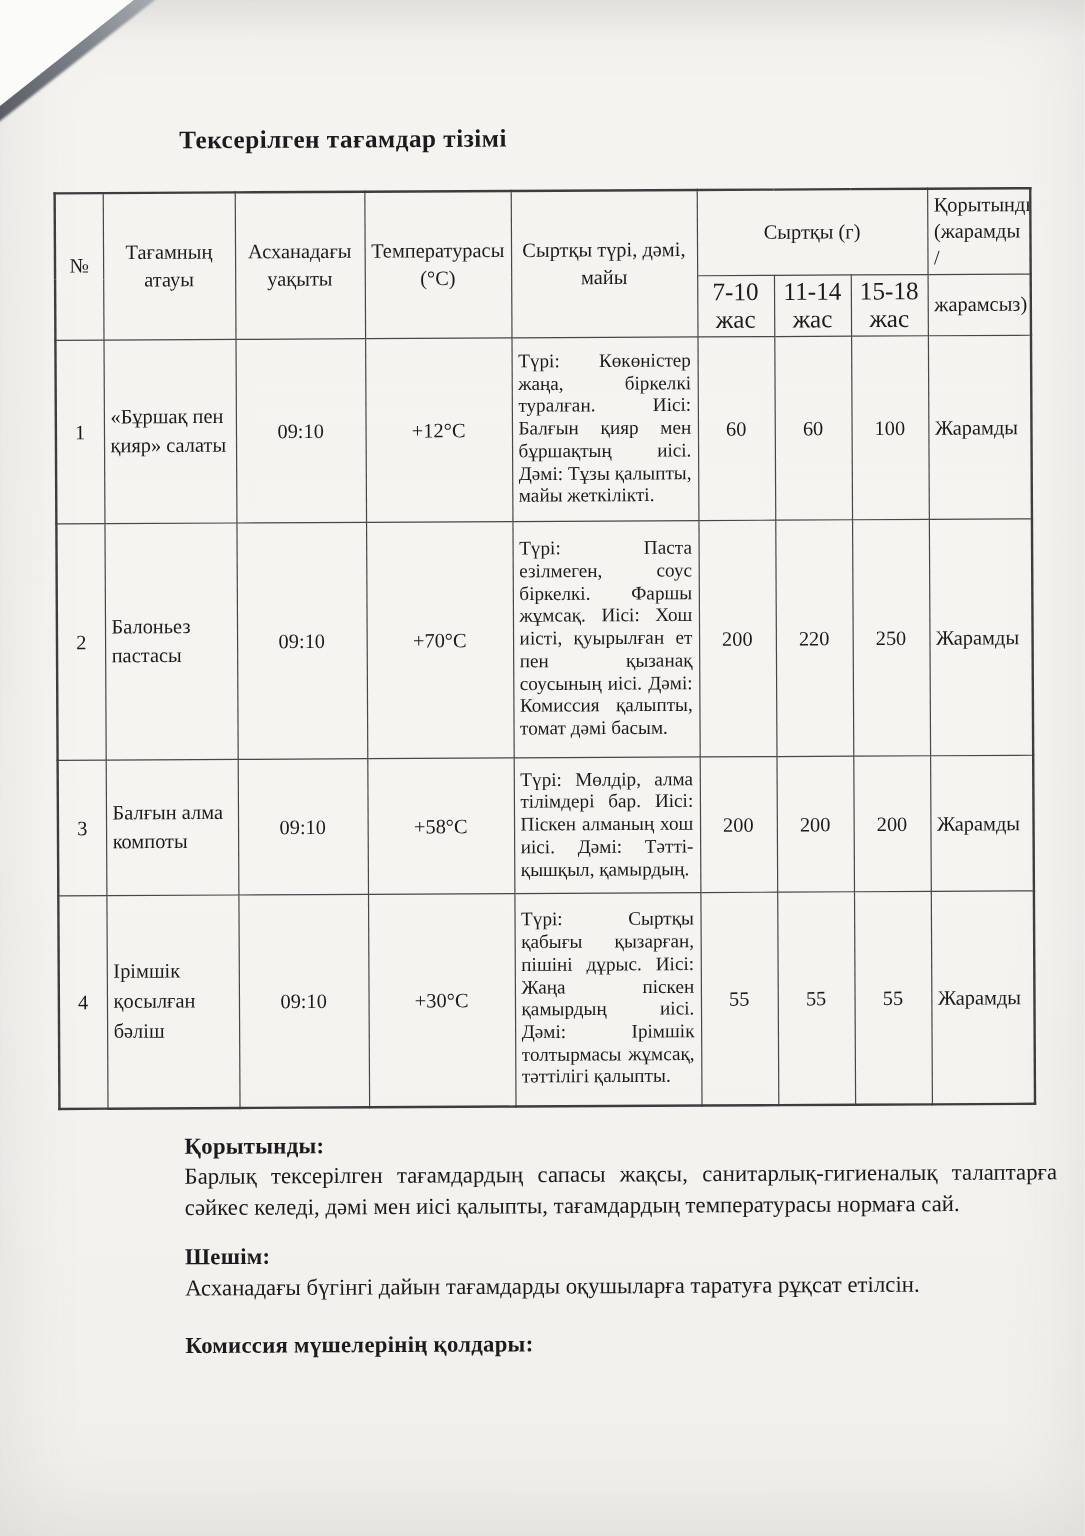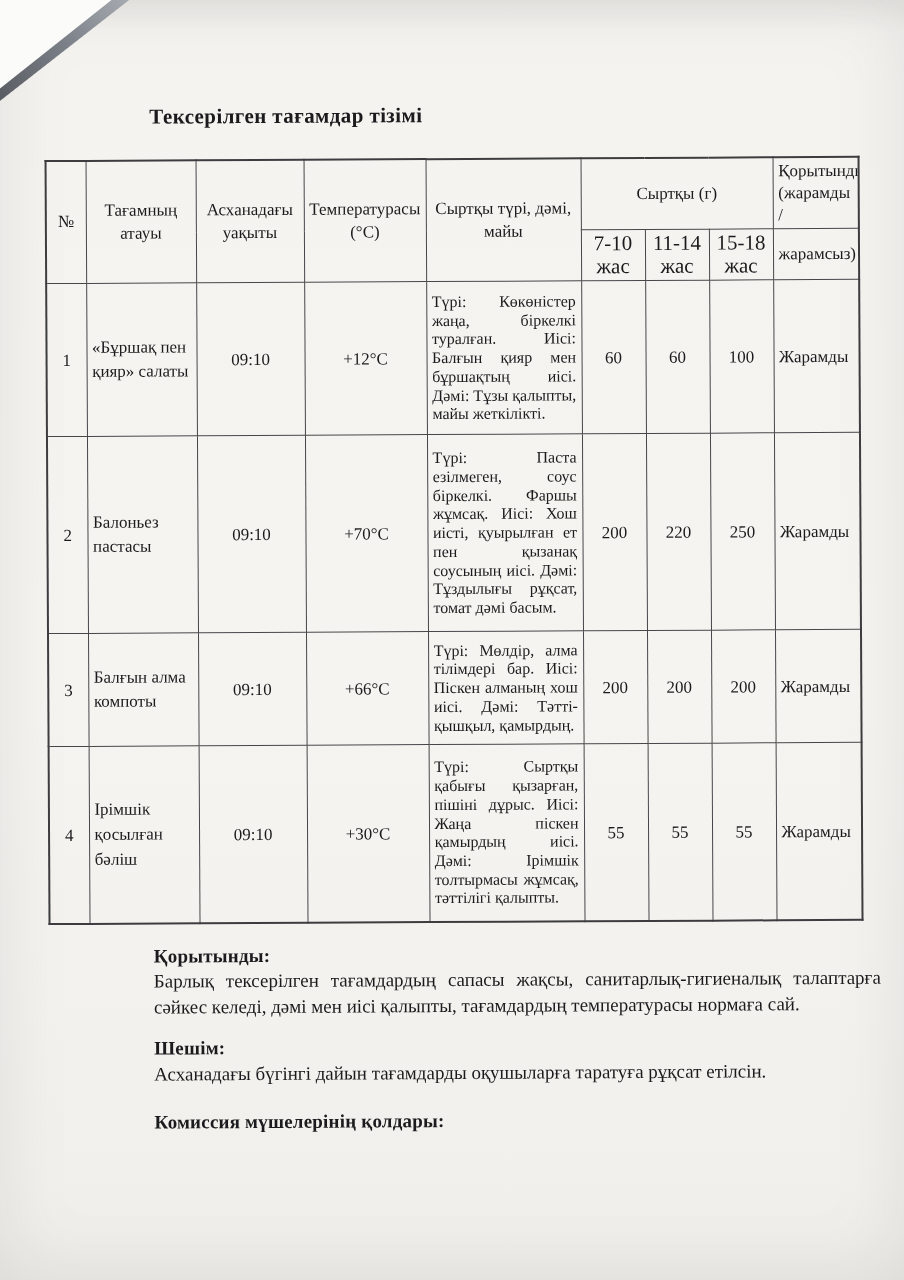--- a/index.html
+++ b/index.html
@@ -150,32 +150,32 @@
       <tr class="r2">
         <td class="no">2</td>
         <td class="name">Балоньез пастасы</td>
         <td class="ctr">09:10</td>
         <td class="ctr">+70°C</td>
         <td class="desc"><span class="b">Түрі:</span>
           <span>Паста езілмеген, соус біркелкі. Фаршы жұмсақ.</span>
           <span class="b">Иісі:</span>
           <span>Хош иісті, қуырылған ет пен қызанақ соусының иісі.</span>
           <span class="b">Дәмі:</span>
-          <span>Тұздылығы рұқсат, томат дәмі басым.</span></td>
+          <span>Комиссия қалыпты, томат дәмі басым.</span></td>
         <td class="w">200</td>
         <td class="w">220</td>
         <td class="w">250</td>
         <td class="verdict">Жарамды</td>
       </tr>
 
       <tr class="r3">
         <td class="no">3</td>
         <td class="name">Балғын алма компоты</td>
         <td class="ctr">09:10</td>
-        <td class="ctr">+66°C</td>
+        <td class="ctr">+58°C</td>
         <td class="desc"><span class="b">Түрі:</span>
           <span>Мөлдір, алма тілімдері бар.</span>
           <span class="b">Иісі:</span>
           <span>Піскен алманың хош иісі.</span>
           <span class="b">Дәмі:</span>
           <span>Тәтті-қышқыл, қамырдың.</span></td>
         <td class="w">200</td>
         <td class="w">200</td>
         <td class="w">200</td>
         <td class="verdict">Жарамды</td>

